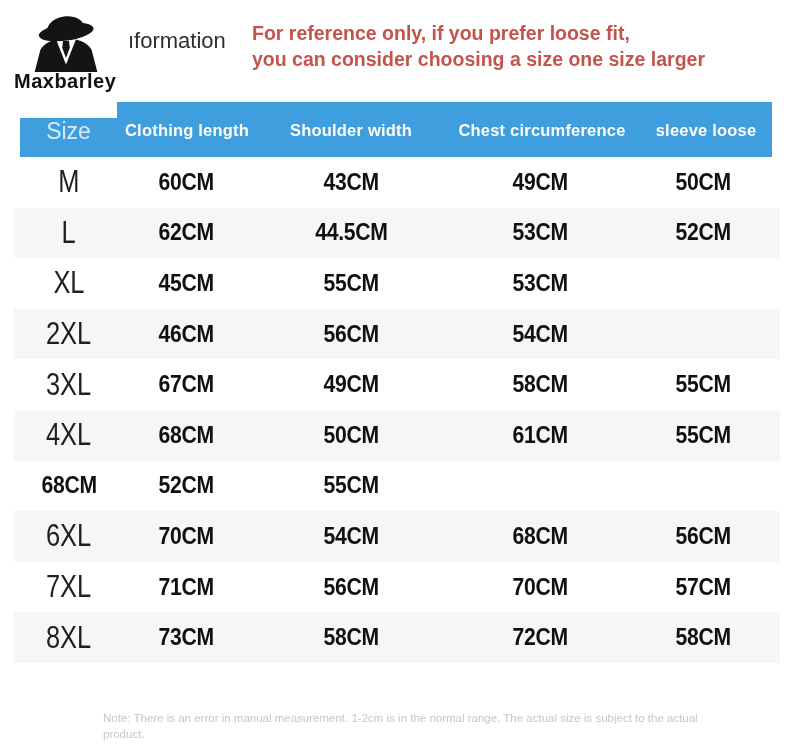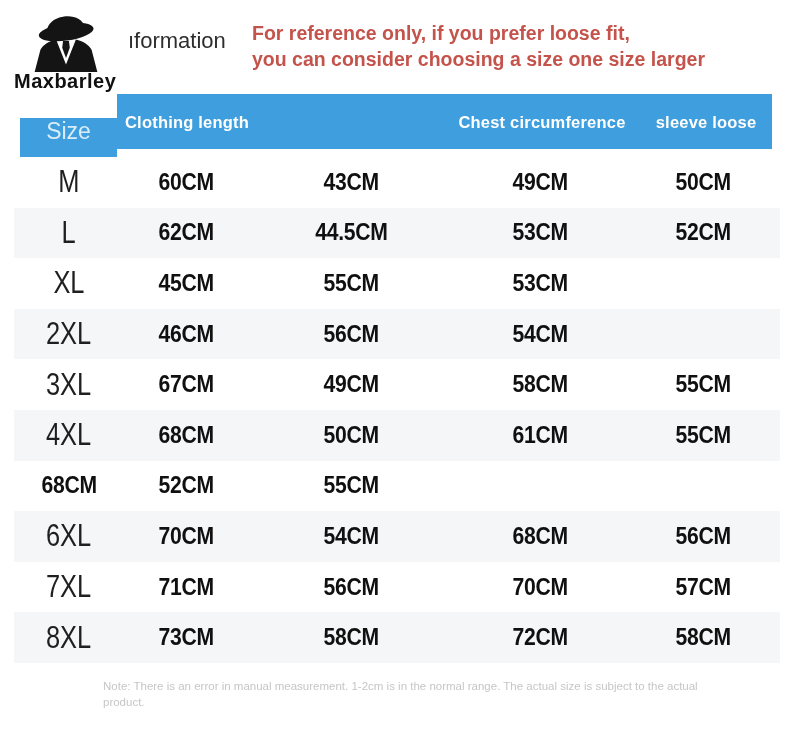--- a/index.html
+++ b/index.html
@@ -33,32 +33,32 @@
   .notice {
     position: absolute; left: 252px; top: 20px;
     font-size: 19.5px; font-weight: bold;
     color: var(--notice-red, #c4534b);
     line-height: 26px;
     white-space: nowrap;
   }
 
   
   .header-band {
-    position: absolute; left: 117px; top: 94px;
+    position: absolute; left: 117px; top: 102px;
     width: 655px; height: 55px;
     background: var(--accent-blue, #3f9edd);
   }
   .header-label {
     position: absolute; top: 50%;
     transform: translate(-50%, -50%);
     color: #ffffff; font-weight: bold; font-size: 16.5px;
     white-space: nowrap; letter-spacing: 0.2px;
   }
   .hl-1 { left: 70px; }
-  .hl-2 { left: 234px; margin-top: 36px; }
+  .hl-2 { left: 234px; }
   .hl-3 { left: 425px; }
   .hl-4 { left: 589px; }
 
   .size-box {
     position: absolute; left: 20px; top: 118px;
     width: 97px; height: 39px;
     background: var(--accent-blue, #3f9edd);
     display: flex; align-items: flex-start; justify-content: center;
   }
   .size-box-label { color: #d8edf9; font-size: 23px; font-weight: 400; }
@@ -81,21 +81,21 @@
     transform: scaleX(0.82);
   }
   .val-text {
     font-size: 23px; font-weight: 700; color: #101010;
     letter-spacing: -0.3px;
     transform: scaleX(0.92);
   }
 
   
   .footnote {
-    position: absolute; left: 103px; top: 679px; width: 608px;
+    position: absolute; left: 103px; top: 711px; width: 608px;
     font-size: 11.5px; color: #c6c6c6; line-height: 1.35;
   }
 </style>
 </head>
 <body>
 
 <div class="logo-block">
   <svg class="logo-figure" width="84" height="66" viewBox="0 0 100 80" aria-hidden="true">
 
     <path d="M12,80 L19,53 C22,46.5 30,42.5 38,40.5 L50,45 L62,40.5 C70,42.5 78,46.5 81,53 L88,80 Z" fill="#141414"></path>

